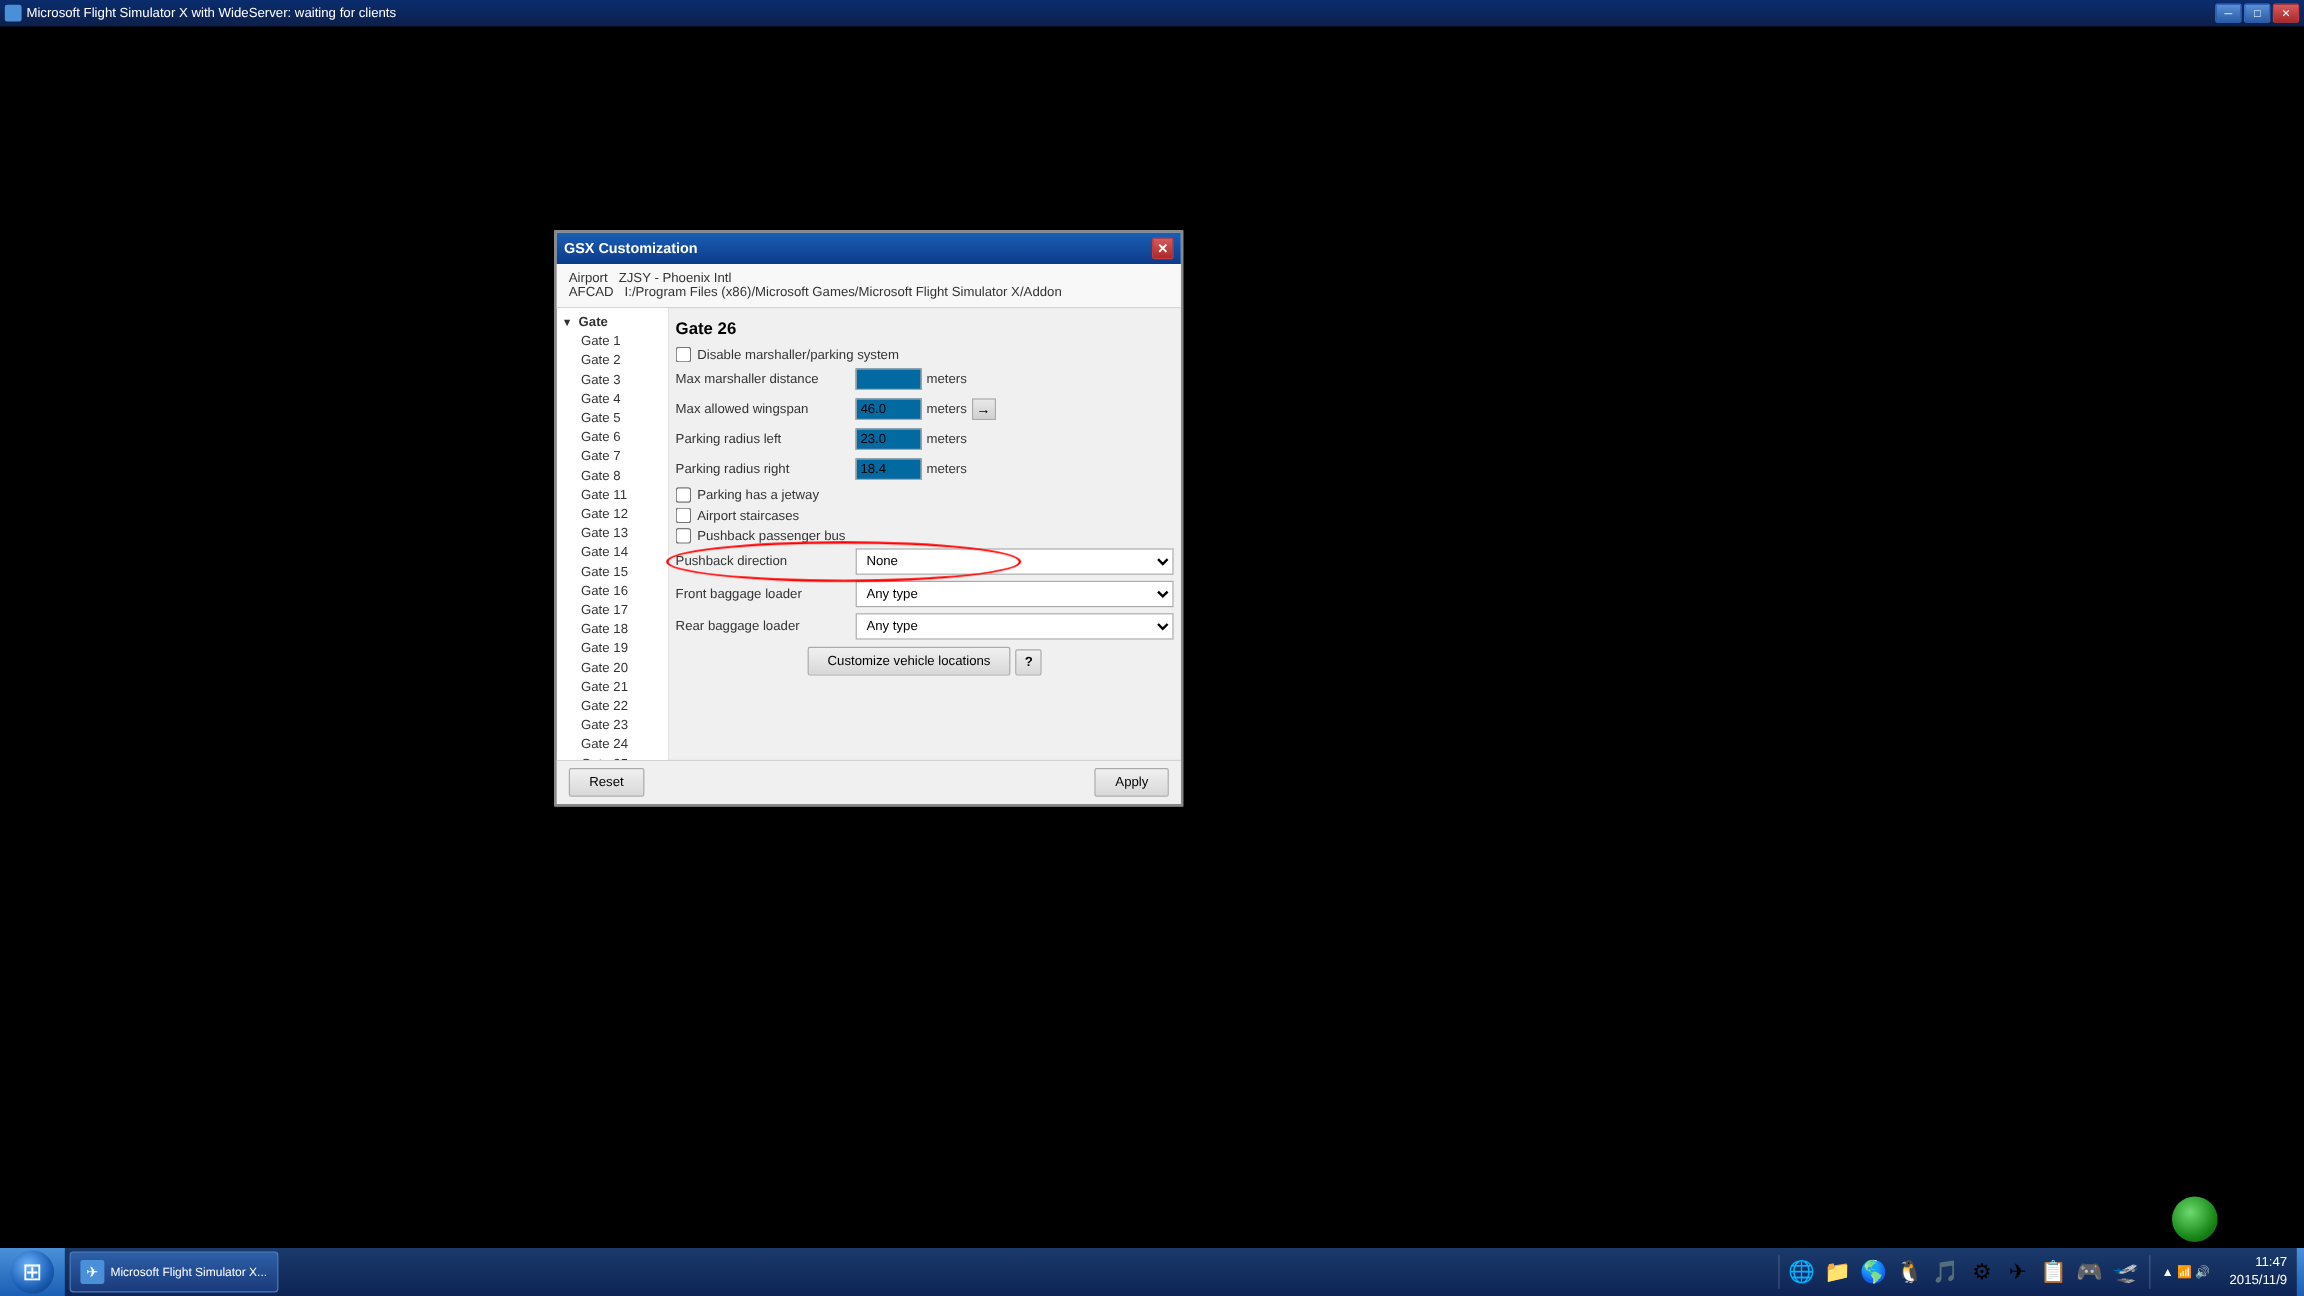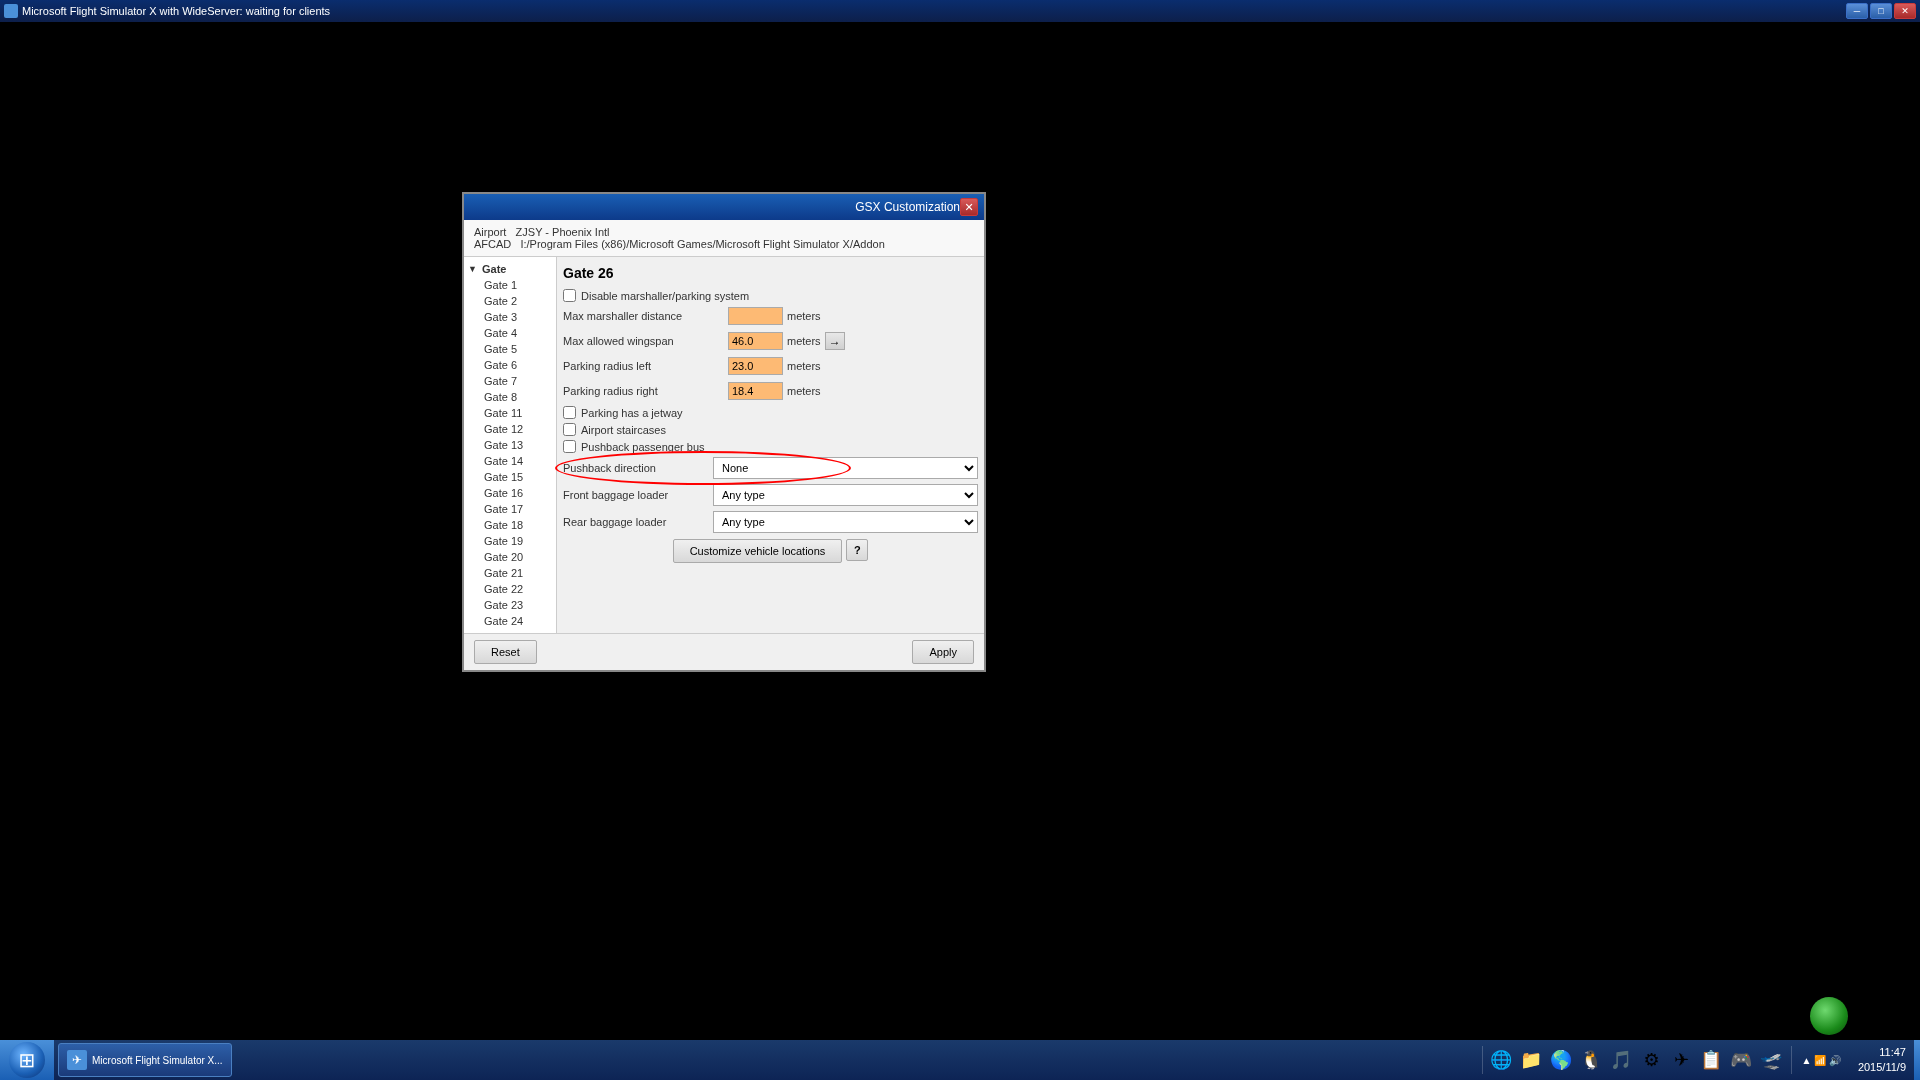--- a/index.html
+++ b/index.html
@@ -138,25 +138,25 @@
       background: #f0f0f0;
       border: 2px solid #888;
       box-shadow: 4px 4px 12px rgba(0,0,0,0.5);
       z-index: 50;
     }
     .dialog-titlebar {
       background: linear-gradient(to bottom, #1a5fb4 0%, #0d3a8a 100%);
       height: 26px;
       display: flex;
       align-items: center;
-      justify-content: flex-end;
+      justify-content: space-between;
       padding: 4px 6px;
       color: white;
       font-size: 12px;
-      font-weight: normal;
+      font-weight: bold;
     }
     .dialog-close-btn {
       width: 18px;
       height: 18px;
       background: linear-gradient(to bottom, #d85a5a, #a82a2a);
       border: 1px solid #c83a3a;
       border-radius: 2px;
       display: flex;
       align-items: center;
       justify-content: center;
@@ -234,24 +234,23 @@
       height: 13px;
     }
     .checkbox-label {
       font-size: 11px;
       color: #333;
     }
     input[type=text].field-input {
       width: 55px;
       height: 18px;
       border: 1px solid #aaa;
-      background: #fdba74;
+      background: #0369a1;
       font-size: 11px;
       padding: 0 3px;
-      margin-left: 15px;
     }
     .meters-label {
       margin-left: 4px;
       font-size: 11px;
       color: #333;
     }
     .arrow-btn {
       margin-left: 4px;
       width: 20px;
       height: 18px;
@@ -317,21 +316,21 @@
       border-radius: 2px;
       font-size: 11px;
       cursor: pointer;
       display: flex;
       align-items: center;
       justify-content: center;
     }
 
     .vehicle-locations-row {
       display: flex;
-      align-items: flex-start;
+      align-items: flex-end;
       justify-content: center;
       gap: 4px;
       margin-top: 6px;
     }
     .help-btn {
       width: 22px;
       height: 22px;
       background: linear-gradient(to bottom, #f0f0f0, #d8d8d8);
       border: 1px solid #aaa;
       border-radius: 2px;

